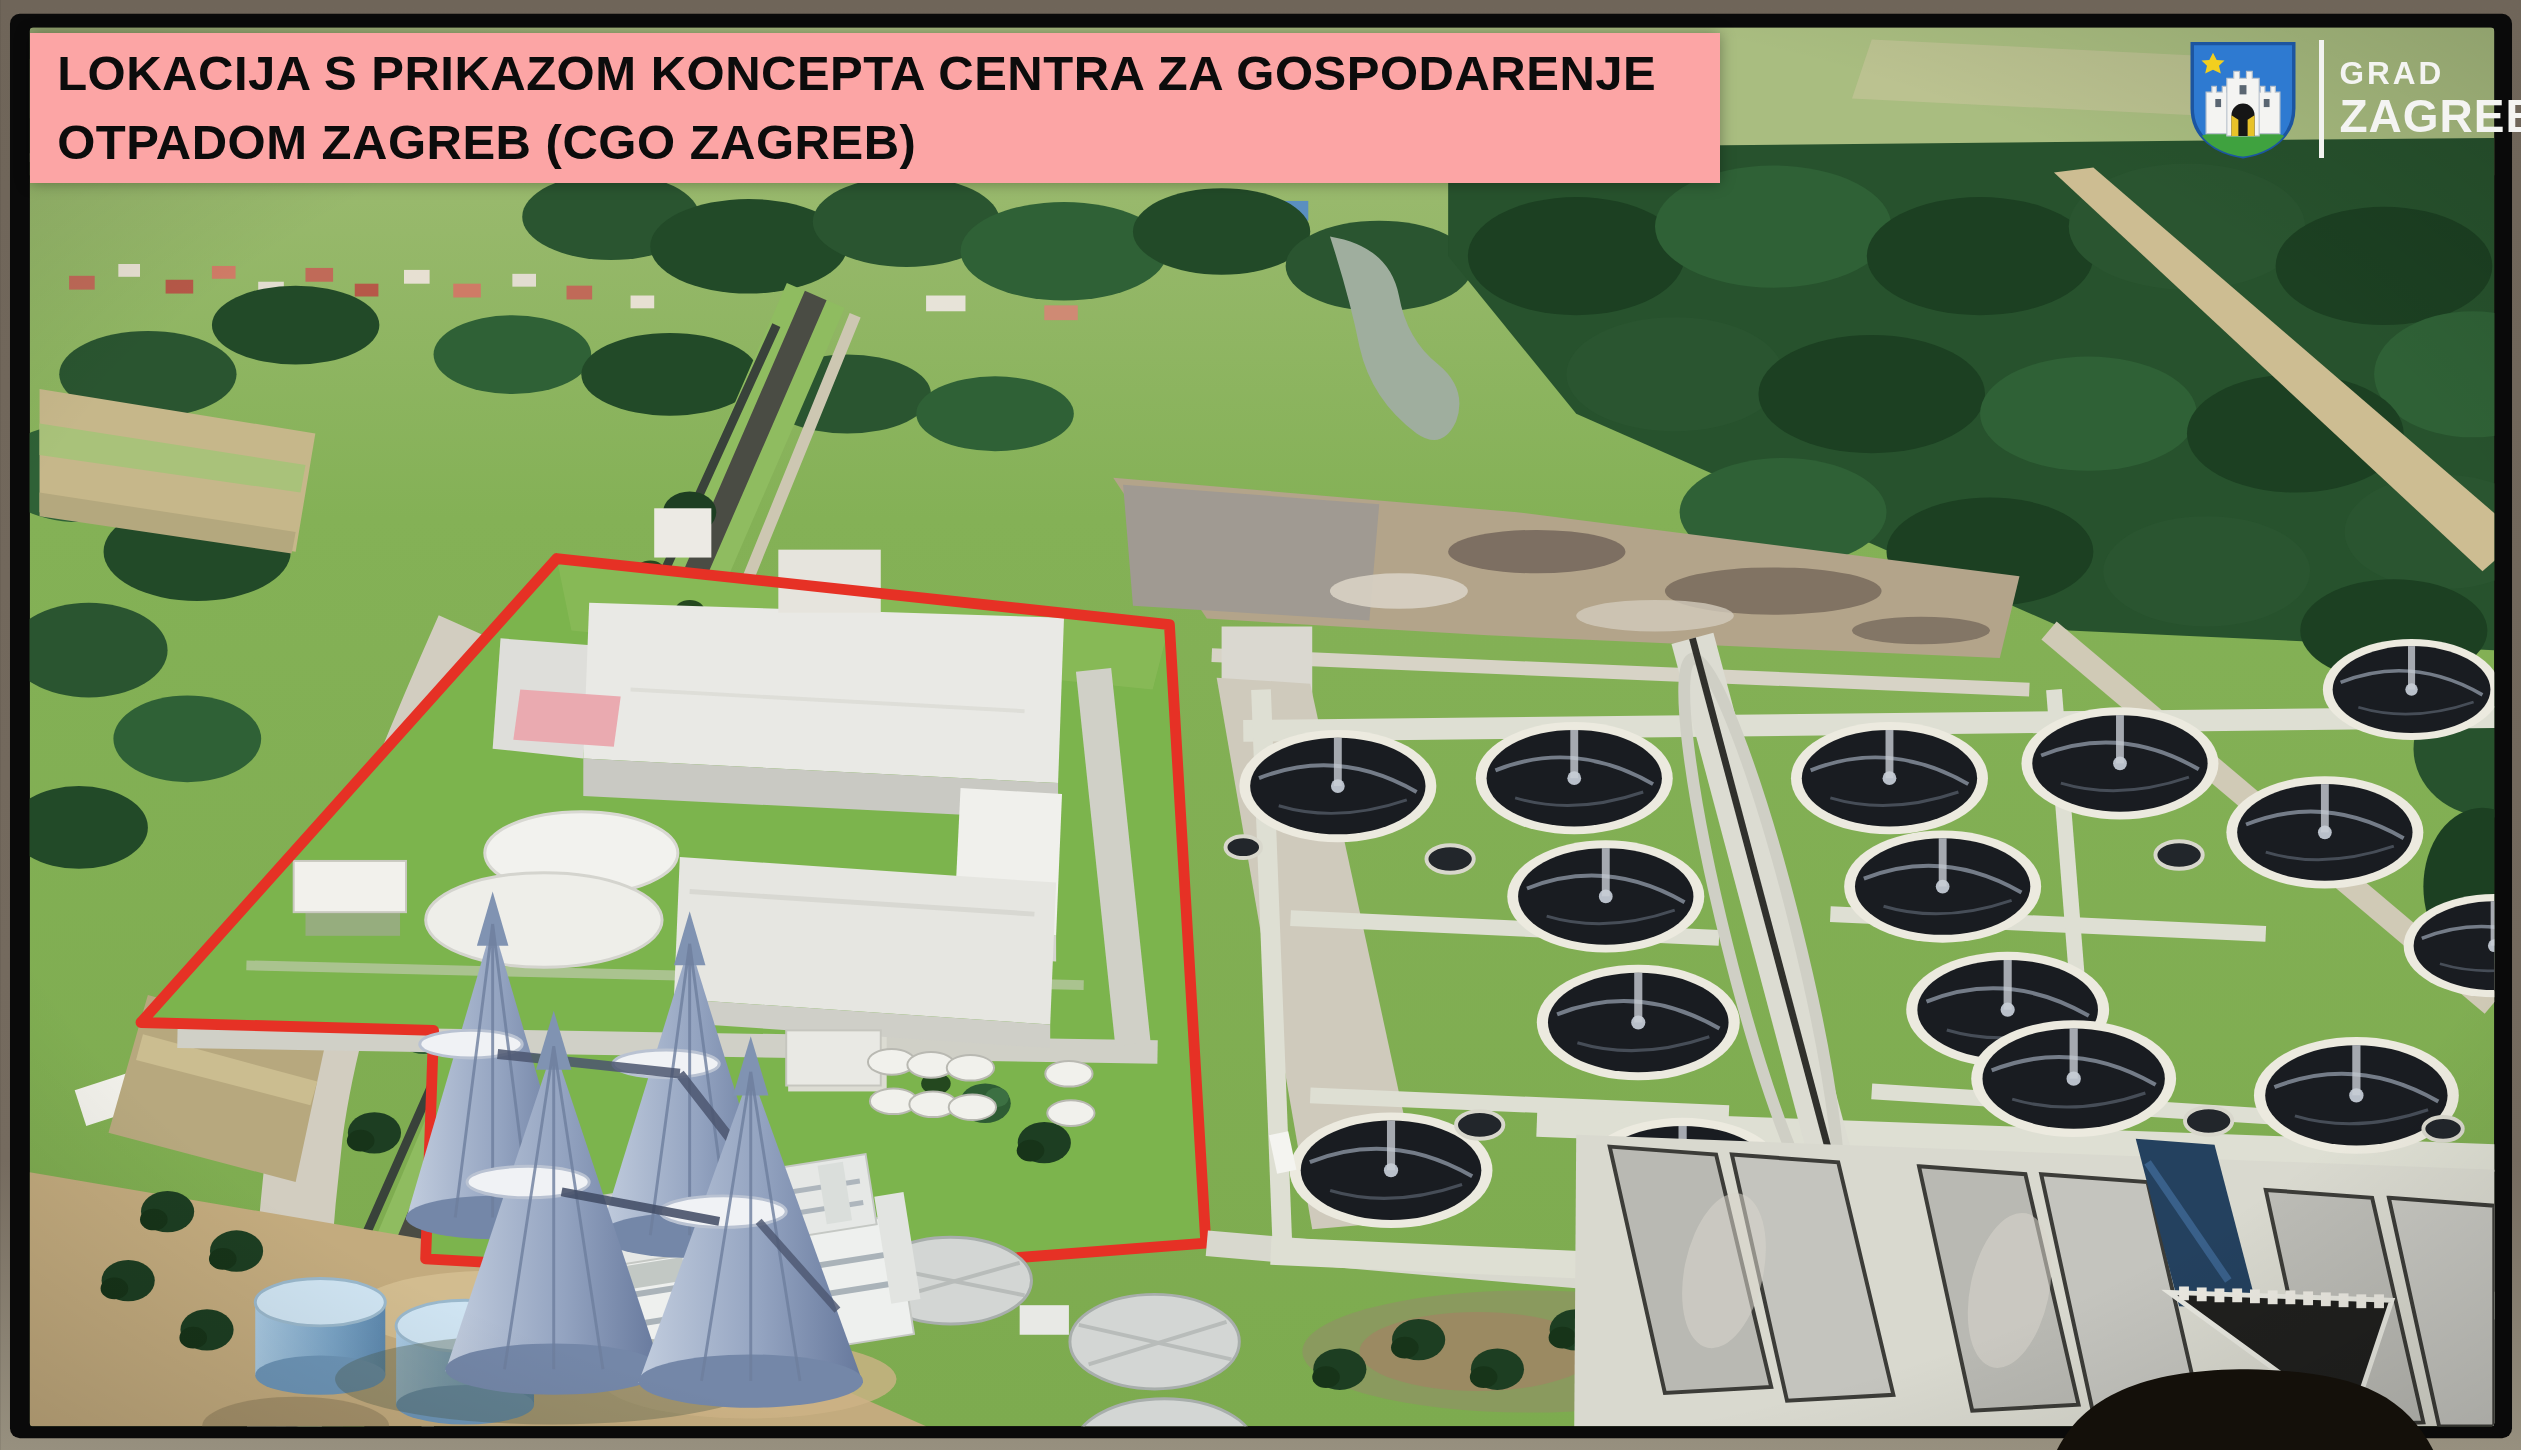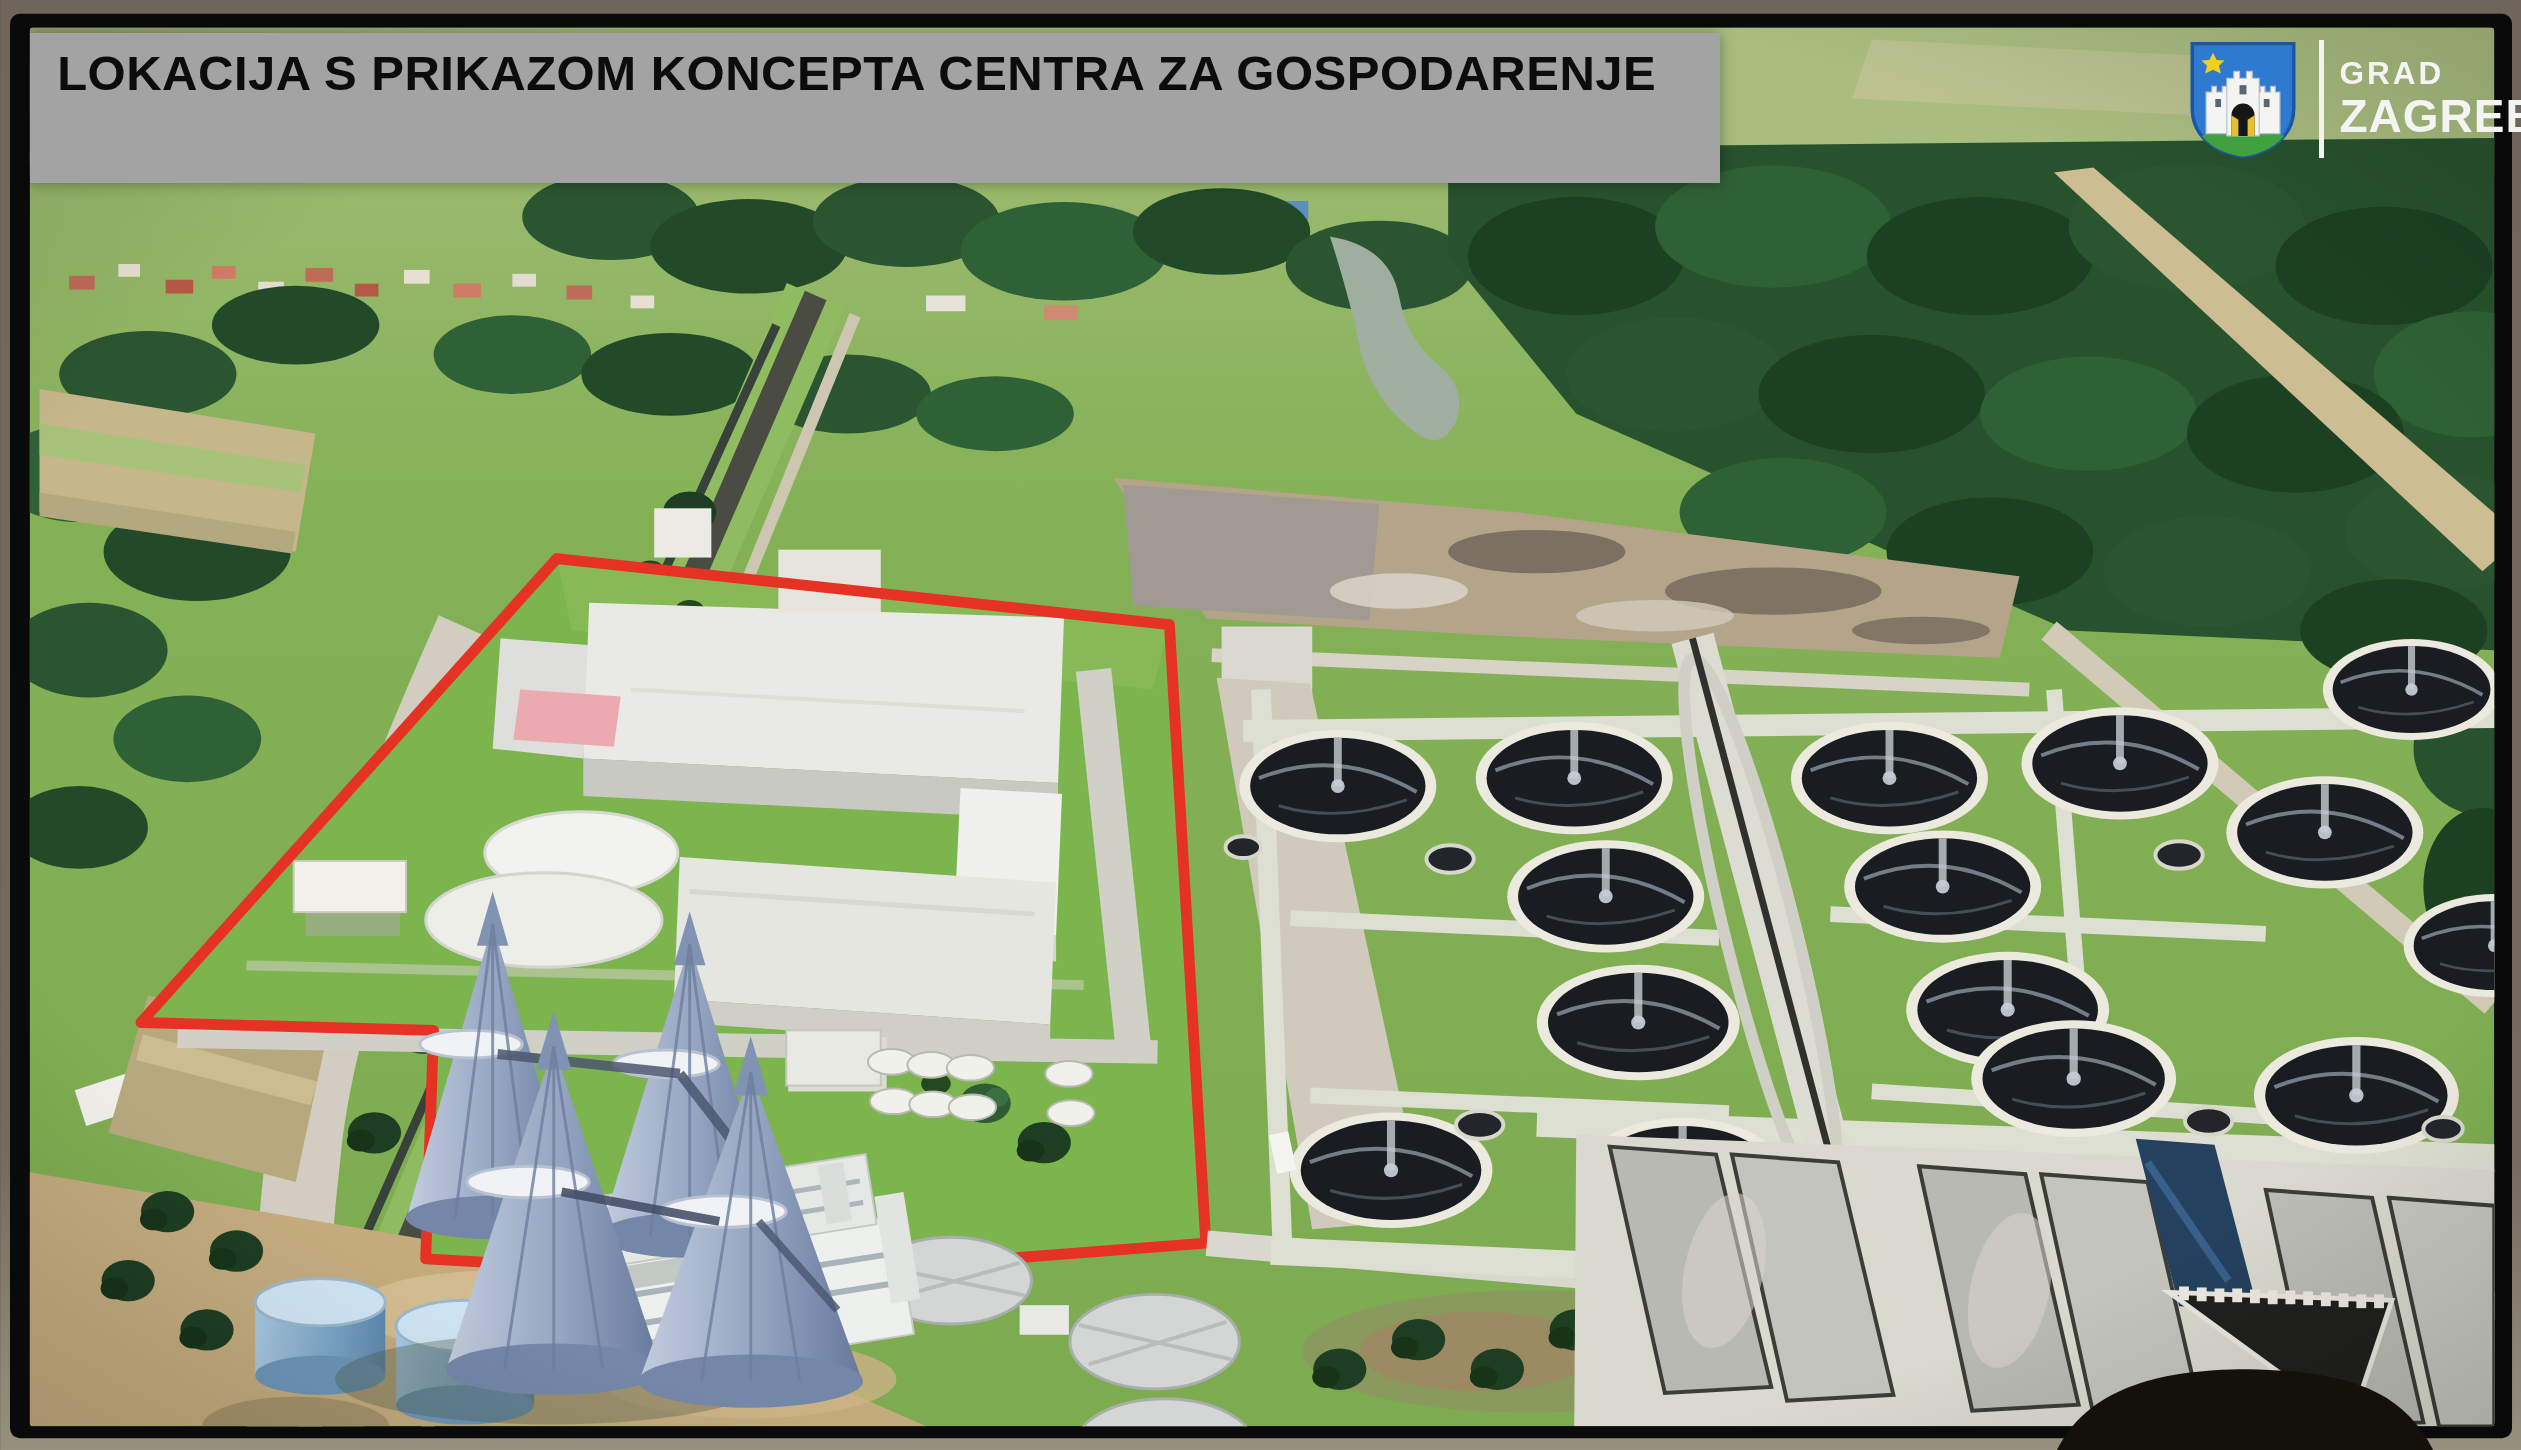--- a/index.html
+++ b/index.html
@@ -1,21 +1,21 @@
 <!DOCTYPE html>
 <html><head>
 <meta charset="utf-8">
 <style>
   html,body{margin:0;padding:0;background:#3a352e;}
   .stage{position:relative;width:2522px;height:1450px;overflow:hidden;
          font-family:"Liberation Sans", sans-serif;}
   .stage svg{display:block;}
   .scene-svg{position:absolute;left:0;top:0;}
   .banner{position:absolute;left:29.6px;top:33px;width:1690px;height:150px;
-          background:#a3a3a3;box-shadow:0 0 13.8px rgba(0,0,0,.35);
+          background:#fca5a5;box-shadow:0 0 13.8px rgba(0,0,0,.35);
           padding:5.9px 0 0 27.6px;box-sizing:border-box;}
   .banner .t{font-weight:bold;font-size:49px;line-height:69px;color:#0c0c0c;
              letter-spacing:0.5px;white-space:nowrap;}
   .logo{position:absolute;left:2183px;top:39px;display:flex;align-items:center;gap:15.8px;}
   .logo .divider{width:4.9px;height:118px;background:#f2f2f0;}
   .logo .txt{display:flex;flex-direction:column;justify-content:center;}
   .logo .grad{color:#f4f4f2;font-weight:bold;font-size:31.5px;letter-spacing:3px;line-height:35px;}
   .logo .zagreb{color:#f4f4f2;font-weight:bold;font-size:46px;letter-spacing:1px;line-height:51px;}
 </style>
 </head>
@@ -431,20 +431,21 @@
     </g>
 
     <rect x="30" y="28" width="2502" height="1420" fill="url(#vignette)"></rect>
   </g>
 
   <path d="M2088,1472 C2118,1412 2186,1390 2282,1390 C2382,1392 2438,1410 2470,1472 Z" fill="#14100a"></path>
 </svg>
 
 <div class="banner">
   <div class="t">LOKACIJA S PRIKAZOM KONCEPTA CENTRA ZA GOSPODARENJE</div>
+  <div class="t">OTPADOM ZAGREB (CGO ZAGREB)</div>
 </div>
 
 <div class="logo">
   <svg width="120" height="120" viewBox="0 0 100 104">
     <defs>
           <clipPath id="shieldClip">
       <path d="M6,4 H94 V60 C94,85 73,99 50,102 C27,99 6,85 6,60 Z"></path>
     </clipPath>
         </defs>
     <path d="M6,4 H94 V60 C94,85 73,99 50,102 C27,99 6,85 6,60 Z" fill="#2e7ad1" stroke="#1c55a0" stroke-width="3"></path>

